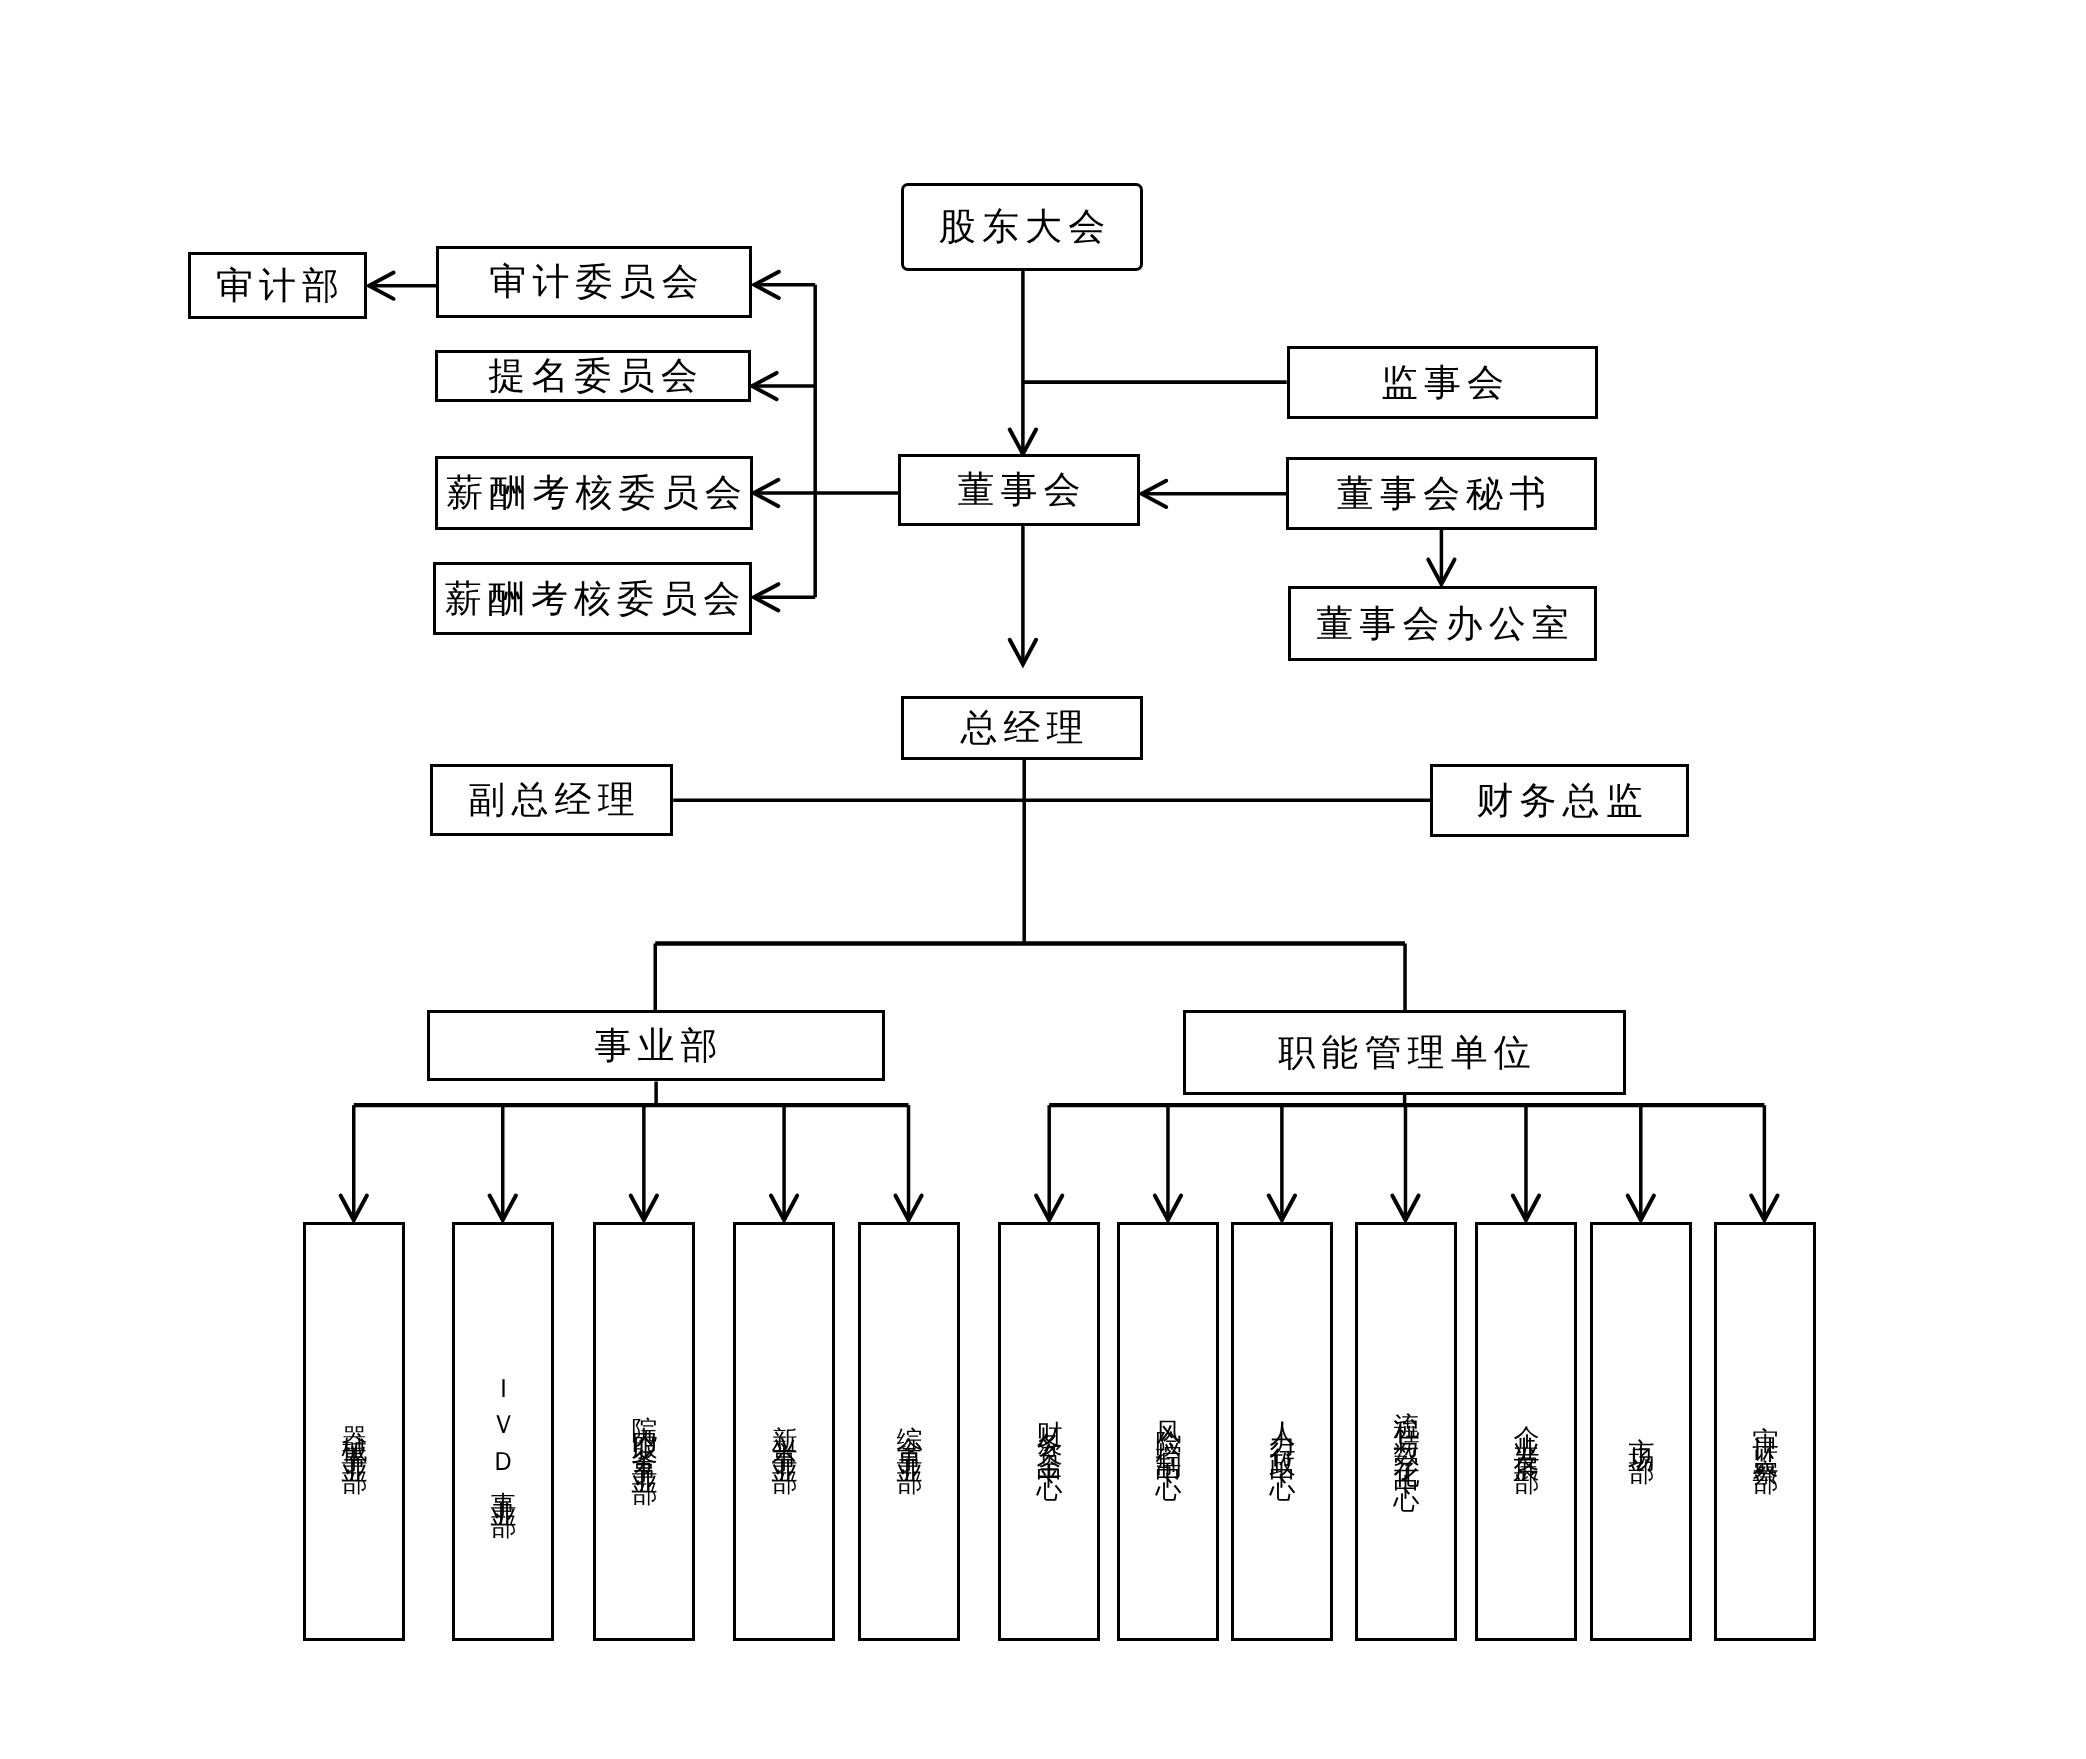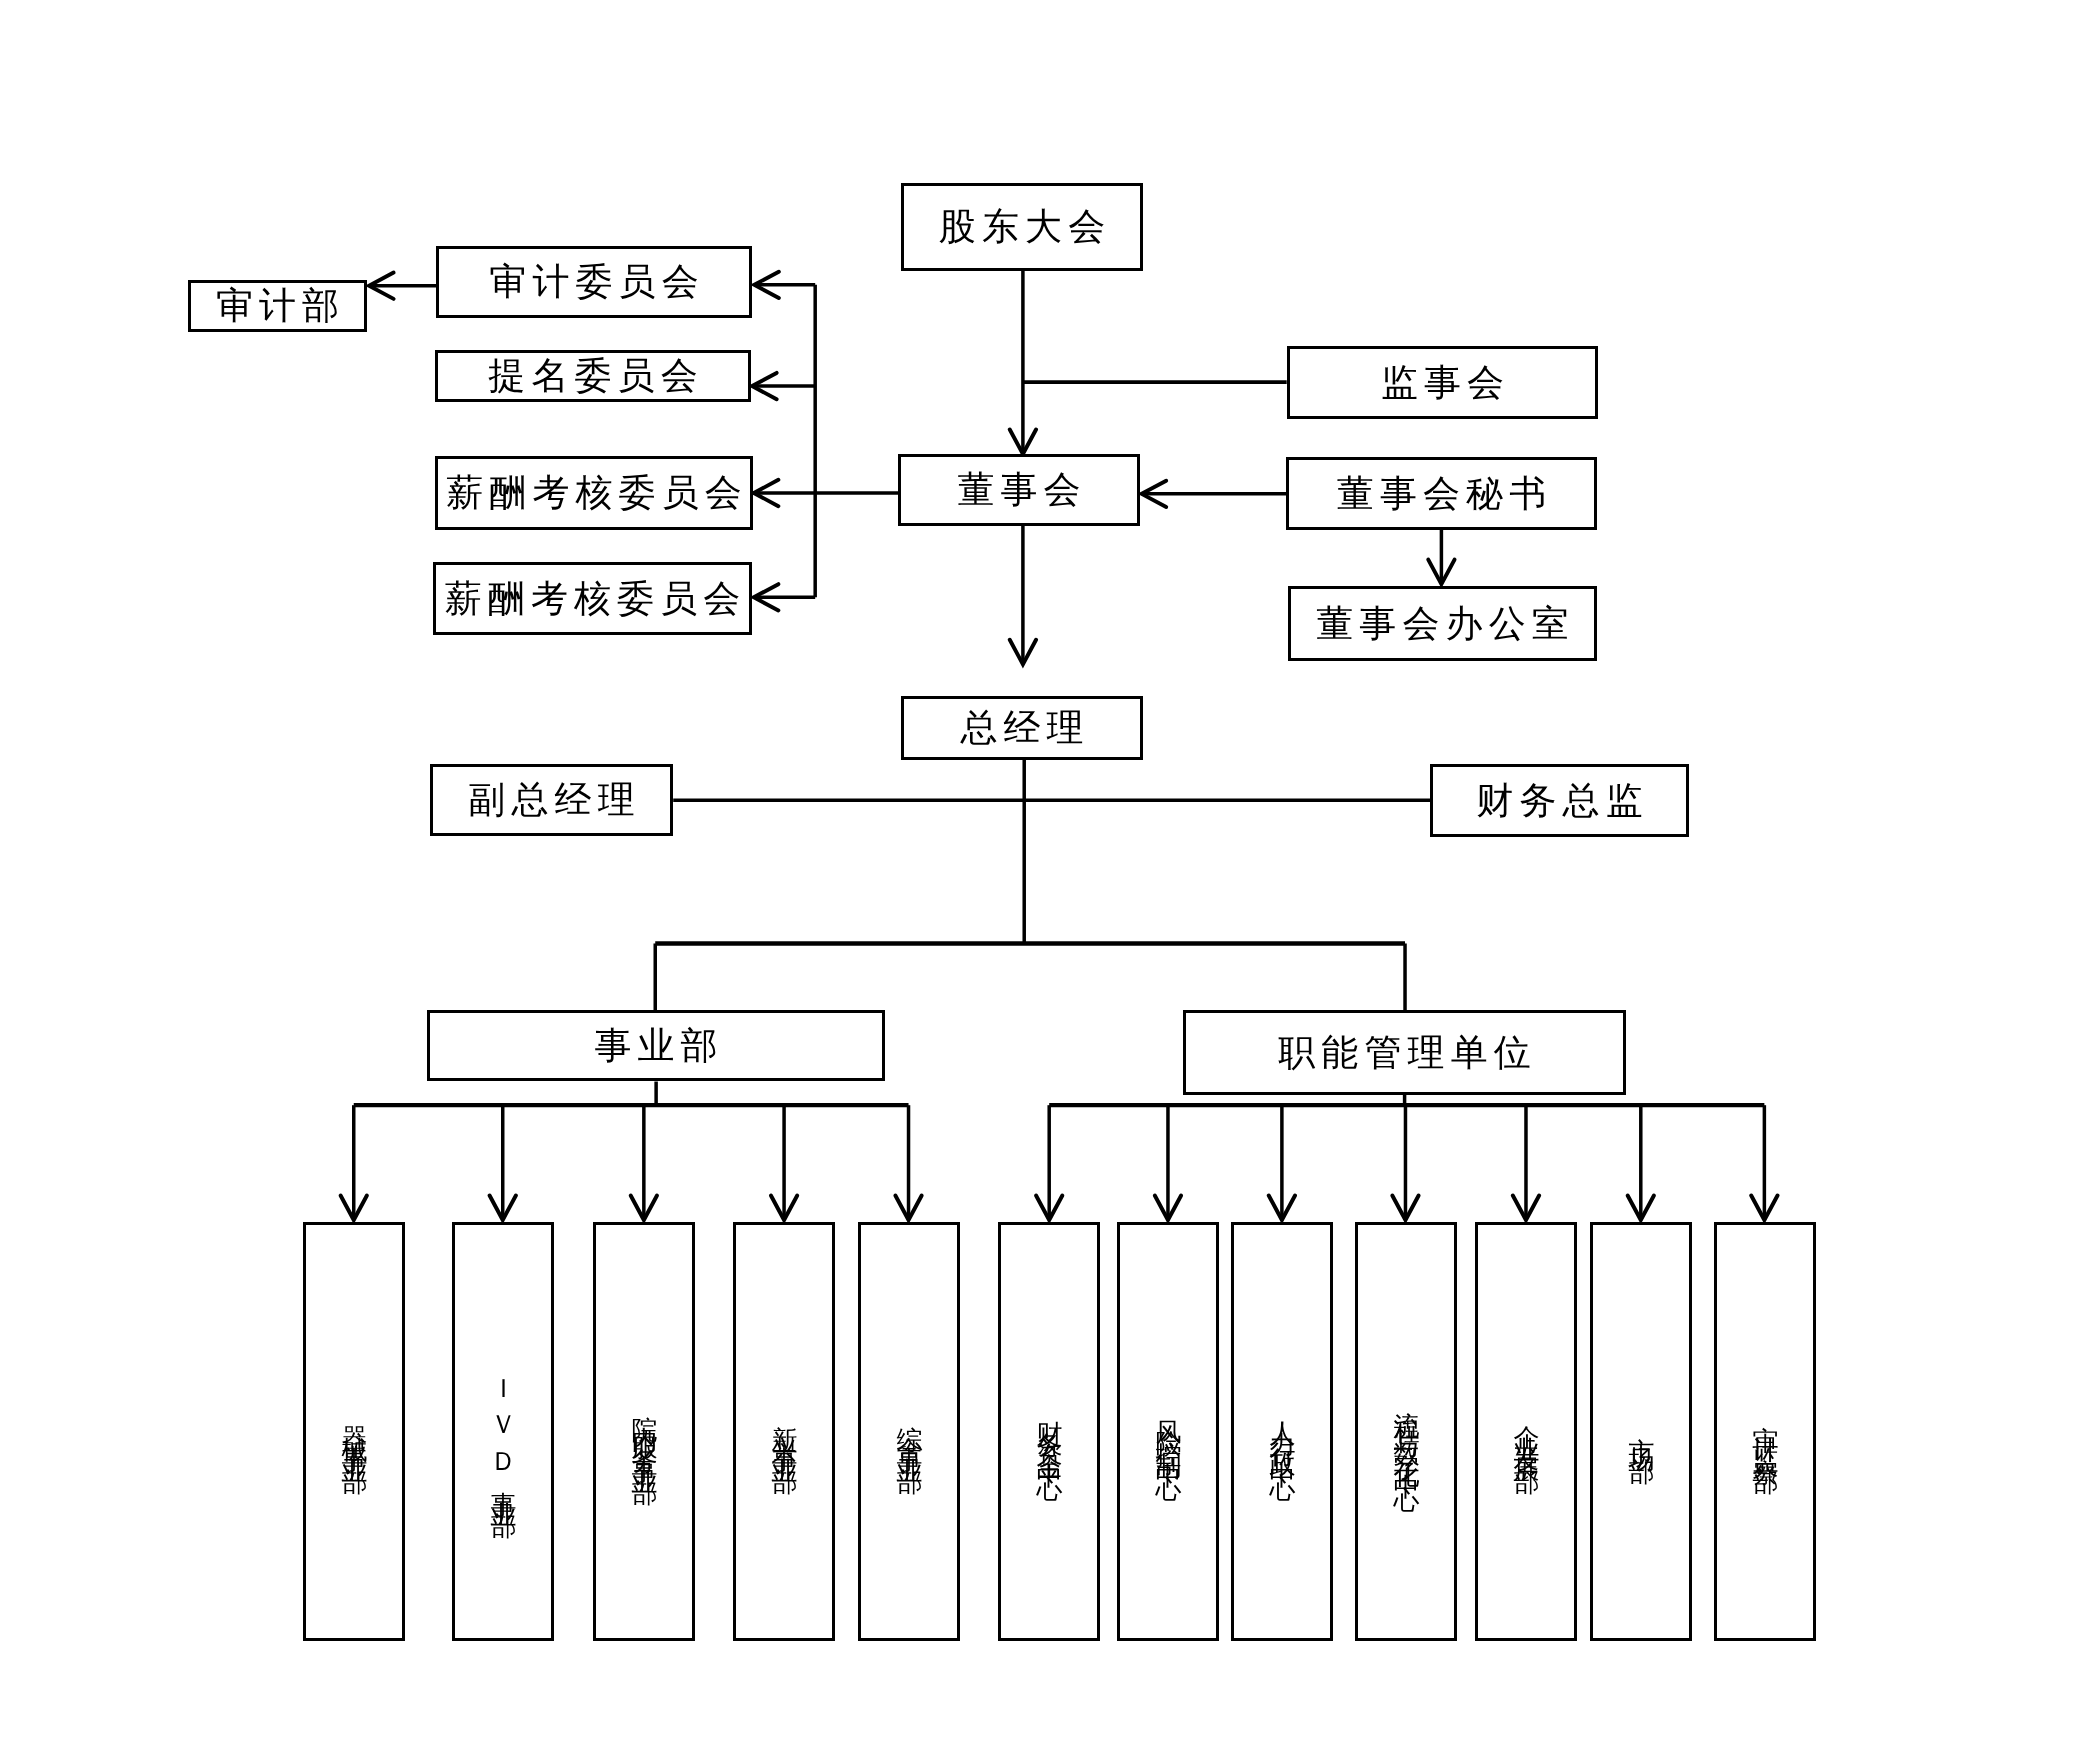--- a/index.html
+++ b/index.html
@@ -109,25 +109,25 @@
     <path class="shaft" d="M3207 2522 V2784"></path>
     <path class="barb" d="M3177 2728 L3207 2784 L3237 2728"></path>
     <path class="shaft" d="M3482 2522 V2784"></path>
     <path class="barb" d="M3452 2728 L3482 2784 L3512 2728"></path>
     <path class="shaft" d="M3744 2522 V2784"></path>
     <path class="barb" d="M3714 2728 L3744 2784 L3774 2728"></path>
     <path class="shaft" d="M4026 2522 V2784"></path>
     <path class="barb" d="M3996 2728 L4026 2784 L4056 2728"></path>
   </svg>
 
-  <div class="node h" style="left:901px;top:183px;width:242px;height:88px;">
+  <div class="node h" style="left:901px;top:183px;width:242px;height:88px;border-radius:7px;">
     <span class="label">股东大会</span>
   </div>
 
-  <div class="node h" style="left:188px;top:252px;width:179px;height:52px;margin-top:28px;">
+  <div class="node h" style="left:188px;top:252px;width:179px;height:67px;">
     <span class="label">审计部</span>
   </div>
 
   <div class="node h" style="left:436px;top:246px;width:316px;height:72px;">
     <span class="label">审计委员会</span>
   </div>
 
   <div class="node h" style="left:435px;top:350px;width:316px;height:52px;">
     <span class="label">提名委员会</span>
   </div>

